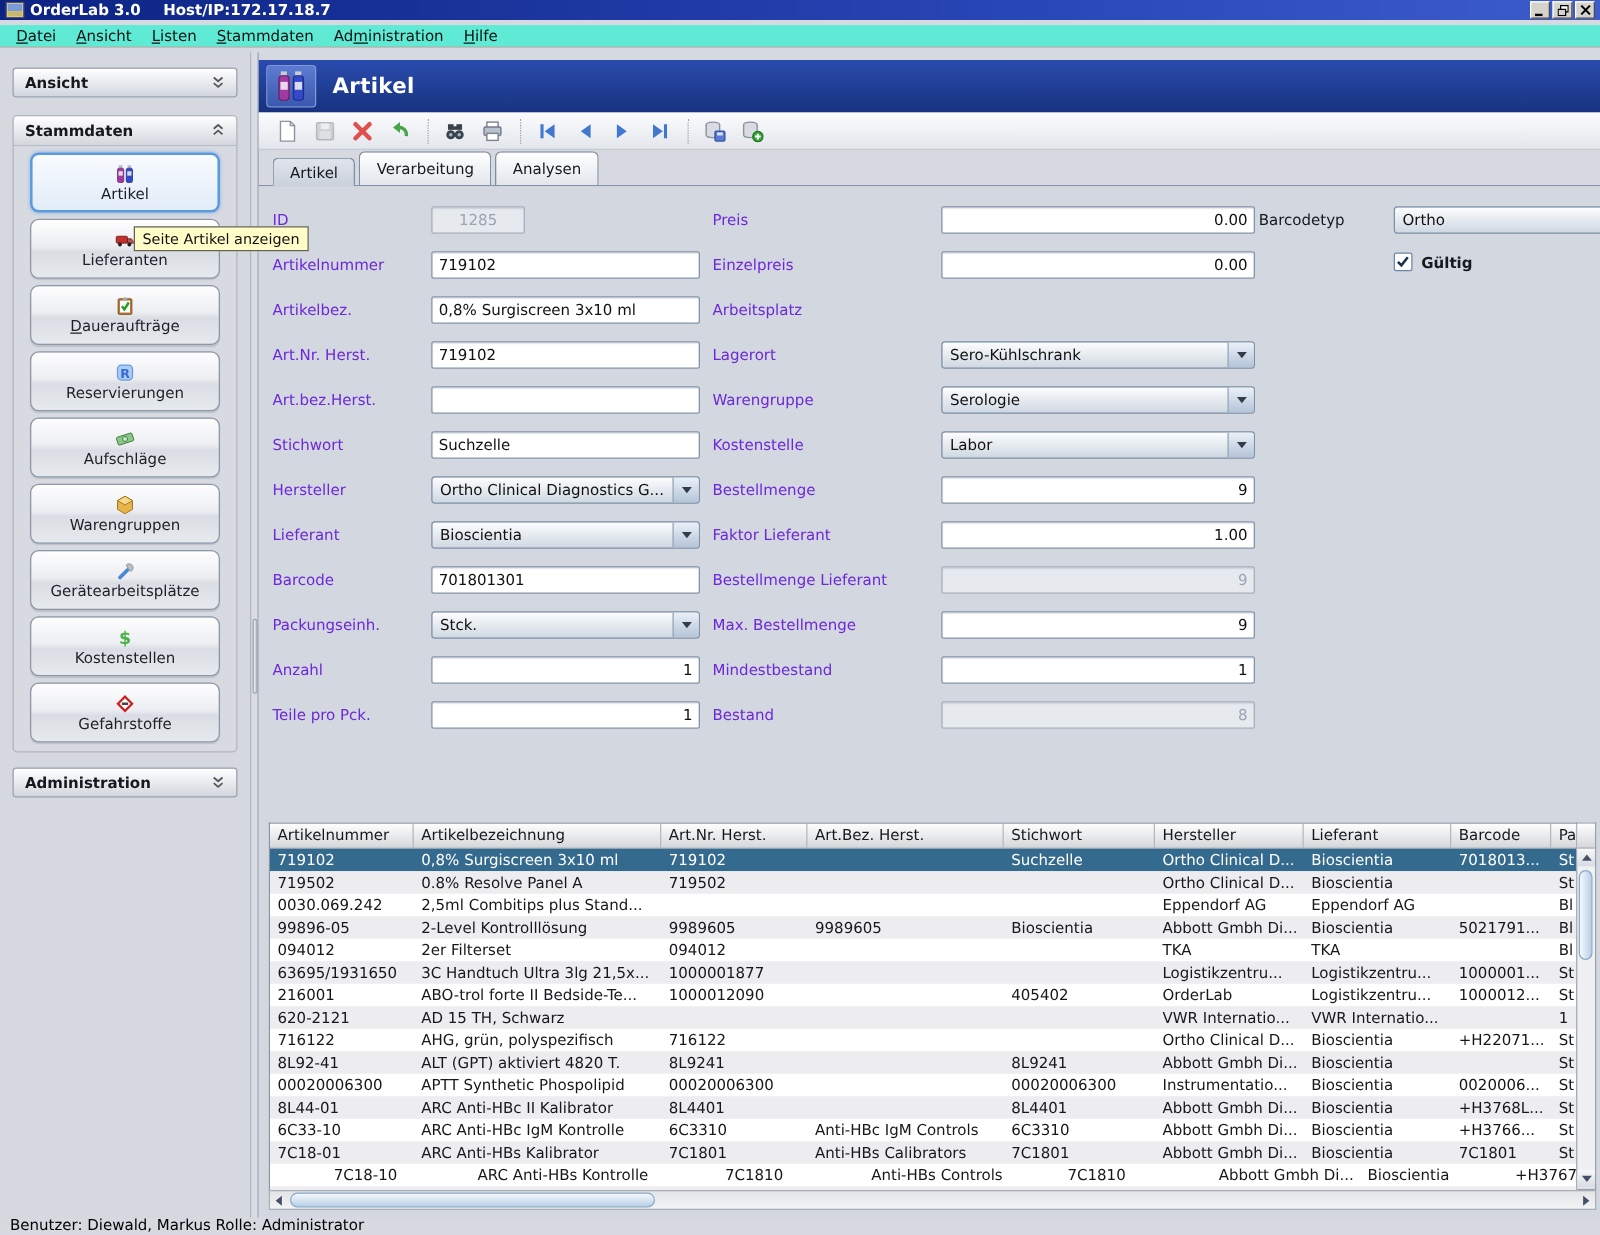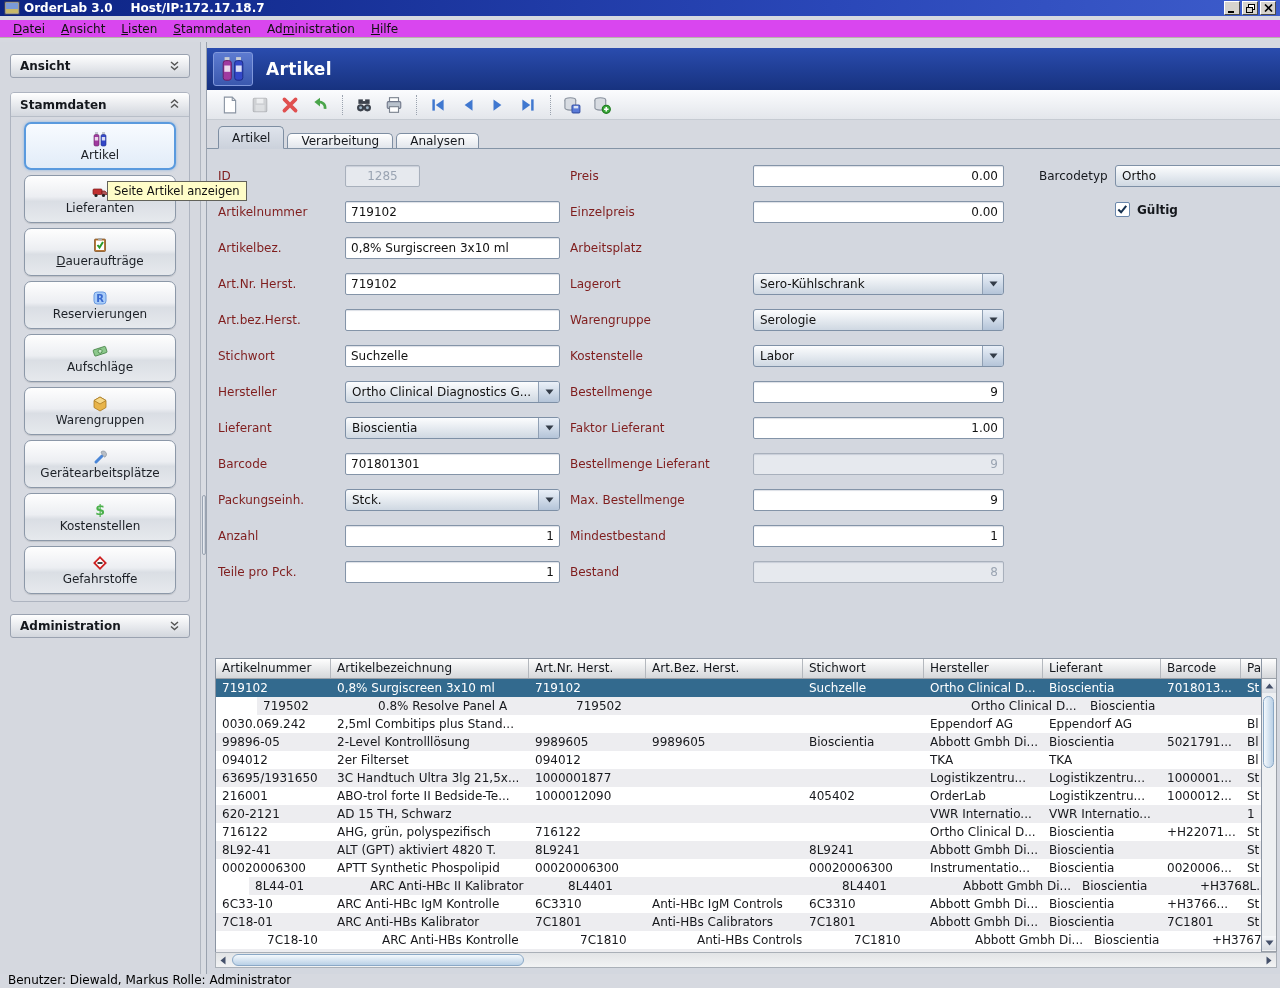--- a/index.html
+++ b/index.html
@@ -13,21 +13,21 @@
   .titlebar{position:absolute;left:0;top:0;width:100%;height:16px;
     background:linear-gradient(90deg,#0c2383 0%,#2a47b8 65%,#3d5ccb 100%);
     display:flex;align-items:center;color:#fff;padding:0 3px;}
   .app-icon{width:16px;height:16px;margin:0 4px 0 1px;display:inline-flex;}
   .title-text{font-weight:bold;font-size:12px;margin-right:18px;}
   .title-host{font-weight:bold;font-size:12px;}
   .win-btns{margin-left:auto;display:flex;gap:2px;padding-right:1px;}
   .win-btn{width:16px;height:14px;background:#d6d3cd;border:1px solid;
     border-color:#ffffff #4a4a4a #4a4a4a #ffffff;display:flex;align-items:center;justify-content:center;cursor:pointer;}
   
-  .menubar{position:absolute;top:20px;left:0;width:100%;height:18px;background:#d946ef;
+  .menubar{position:absolute;top:20px;left:0;width:100%;height:18px;background:#5eead4;
     border-bottom:1px solid #b6b2a8;display:flex;align-items:center;padding-left:5px;}
   .menu-item{padding:3px 8px;color:#111;cursor:pointer;}
   .menu-item u{text-decoration:underline;}
   
   .workspace{position:absolute;top:42px;left:0;width:1280px;height:932px;}
   .sidebar{position:absolute;left:0;top:0;width:200px;height:100%;background:#d5d8df;}
   .splitter{position:absolute;left:200px;top:0;width:7px;height:100%;background:#d9dce2;
     border-left:1px solid #b0b6c0;border-right:1px solid #9aa2ae;}
   .splitter-handle{position:absolute;left:1px;top:453px;width:4px;height:60px;border-radius:3px;
     background:linear-gradient(90deg,#f0f3f7,#c2c8d2);border:1px solid #9aa4b2;cursor:col-resize;}
@@ -56,47 +56,47 @@
   .banner-title{color:#fff;font-size:17px;font-weight:bold;margin-left:13px;letter-spacing:.3px;}
   .toolbar{position:absolute;left:0;top:48px;right:0;height:30px;
     background:linear-gradient(#fbfcfe,#e3e6eb);border-bottom:1px solid #c6cbd2;
     display:flex;align-items:center;padding-left:11px;}
   .tb-btn{width:24px;height:24px;margin-right:6px;display:flex;align-items:center;justify-content:center;border-radius:3px;cursor:pointer;}
   .tb-btn svg{width:18px;height:18px;}
   .tb-btn.disabled{opacity:.5;filter:grayscale(70%);}
   .tb-sep{width:1px;height:20px;border-left:1px dotted #9aa2ae;margin:0 9px 0 4px;}
   .tabrow{position:absolute;left:0;top:78px;right:0;height:29px;border-bottom:1px solid #8494a6;
     display:flex;align-items:flex-end;padding-left:11px;}
-  .tab{height:15px;padding:0 13px;margin-right:3px;border:1px solid #7e8ea2;border-bottom:none;
+  .tab{height:27px;padding:0 13px;margin-right:3px;border:1px solid #7e8ea2;border-bottom:none;
     border-radius:5px 5px 0 0;background:linear-gradient(#ffffff,#e2e6ec);
     display:flex;align-items:center;color:#15181d;cursor:pointer;}
   .tab.active{height:23px;background:linear-gradient(#dfe4ec,#ccd2dc);position:relative;z-index:2;
     border-bottom:1px solid #ccd2dc;margin-bottom:-1px;}
   .formpanel{position:absolute;left:0;top:107px;right:0;bottom:0;background:#d3d7df;}
   
   .fcol{position:absolute;top:16px;}
   #col-left{left:11px;width:342px;}
   #col-mid{left:363px;width:434px;}
   .form-row{display:flex;align-items:center;height:22px;margin-bottom:14px;}
   #col-left .form-row:nth-child(5), #col-mid .form-row:nth-child(5){margin-top:12px;}
   #col-left .flabel{width:127px;}
   #col-mid .flabel{width:183px;}
-  .flabel{flex:none;color:#7f1d1d;}
+  .flabel{flex:none;color:#6d28d9;}
   .tinput{flex:1;height:22px;line-height:20px;background:#fff;border:1px solid #8494a8;border-radius:2px;
     padding:0 5px;color:#111;box-shadow:inset 0 1px 1px rgba(90,110,140,.22);overflow:hidden;white-space:nowrap;}
   .tinput.right{text-align:right;}
   .tinput.center{text-align:center;}
   .tinput.disabled{background:#e6e9ee;color:#9aa4b2;border-color:#a8b0bc;}
   .tinput.short{flex:none;width:75px;}
   .combo{flex:1;height:22px;border:1px solid #7e90a6;border-radius:3px;
     background:linear-gradient(#fcfdfe,#cfd8e2);display:flex;align-items:stretch;overflow:hidden;cursor:pointer;}
   .combo .cval{flex:1;padding:0 6px;line-height:20px;white-space:nowrap;overflow:hidden;color:#111;}
   .combo .carr{width:21px;border-left:1px solid #90a0b4;background:linear-gradient(#eaf0f8,#b4c4d8);
     display:flex;align-items:center;justify-content:center;}
-  .rt-label{position:absolute;left:832px;top:20px;text-align:center;}
+  .rt-label{position:absolute;left:800px;top:20px;text-align:center;}
   .rt-combo{position:absolute;left:908px;top:16px;width:240px;}
   .gueltig{position:absolute;left:908px;top:53px;display:flex;align-items:center;gap:7px;}
   .checkbox{width:15px;height:15px;background:#fff;border:1px solid #6a87ab;border-radius:2px;
     display:flex;align-items:center;justify-content:center;cursor:pointer;}
   .cb-label{font-weight:bold;}
   
   .tablewrap{position:absolute;left:8px;top:509px;width:1047px;height:294px;border:1px solid #8a94a2;
     border-bottom:none;background:#fff;overflow:hidden;}
   .thead{display:grid;height:20px;background:linear-gradient(#fefefe,#d5d7da);border-bottom:1px solid #9aa0a8;}
   .th{padding:0 6px;line-height:19px;border-right:1px solid #b4b8be;white-space:nowrap;overflow:hidden;cursor:pointer;}
@@ -571,21 +571,21 @@
               <div class="td">719102</div>
               <div class="td">0,8% Surgiscreen 3x10 ml</div>
               <div class="td">719102</div>
               <div class="td"></div>
               <div class="td">Suchzelle</div>
               <div class="td">Ortho Clinical D...</div>
               <div class="td">Bioscientia</div>
               <div class="td">7018013...</div>
               <div class="td">St</div>
             </div>
-            <div class="trow" style="grid-template-columns: 115px 198px 117px 157px 121px 119px 118px 80px 22px; margin-left: 41px;">
+            <div class="trow" style="grid-template-columns: 115px 198px 117px 157px 121px 119px 118px 80px 22px;">
               <div class="td">719502</div>
               <div class="td">0.8% Resolve Panel A</div>
               <div class="td">719502</div>
               <div class="td"></div>
               <div class="td"></div>
               <div class="td">Ortho Clinical D...</div>
               <div class="td">Bioscientia</div>
               <div class="td"></div>
               <div class="td">St</div>
             </div>
@@ -681,21 +681,21 @@
               <div class="td">00020006300</div>
               <div class="td">APTT Synthetic Phospolipid</div>
               <div class="td">00020006300</div>
               <div class="td"></div>
               <div class="td">00020006300</div>
               <div class="td">Instrumentatio...</div>
               <div class="td">Bioscientia</div>
               <div class="td">0020006...</div>
               <div class="td">St</div>
             </div>
-            <div class="trow" style="grid-template-columns: 115px 198px 117px 157px 121px 119px 118px 80px 22px; margin-left: 33px;">
+            <div class="trow" style="grid-template-columns: 115px 198px 117px 157px 121px 119px 118px 80px 22px;">
               <div class="td">8L44-01</div>
               <div class="td">ARC Anti-HBc II Kalibrator</div>
               <div class="td">8L4401</div>
               <div class="td"></div>
               <div class="td">8L4401</div>
               <div class="td">Abbott Gmbh Di...</div>
               <div class="td">Bioscientia</div>
               <div class="td">+H3768L...</div>
               <div class="td">St</div>
             </div>

